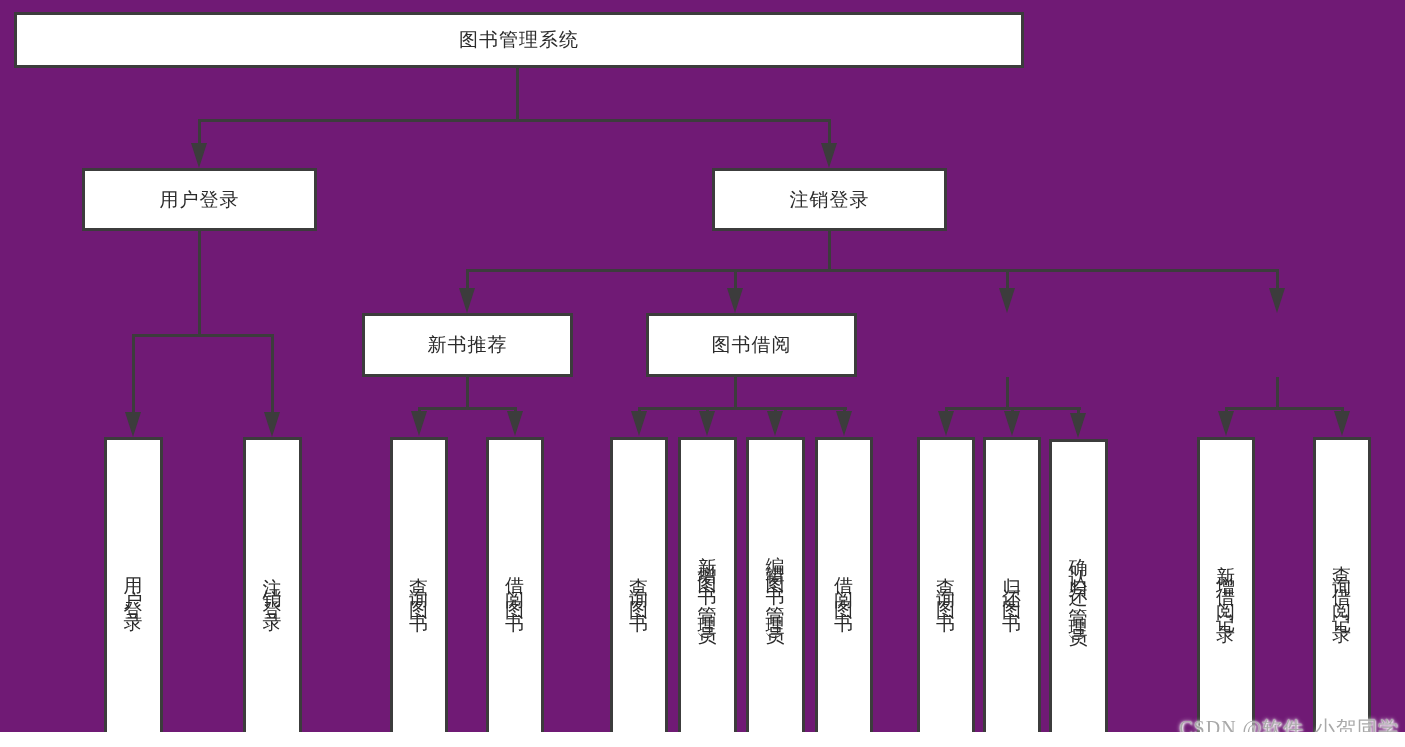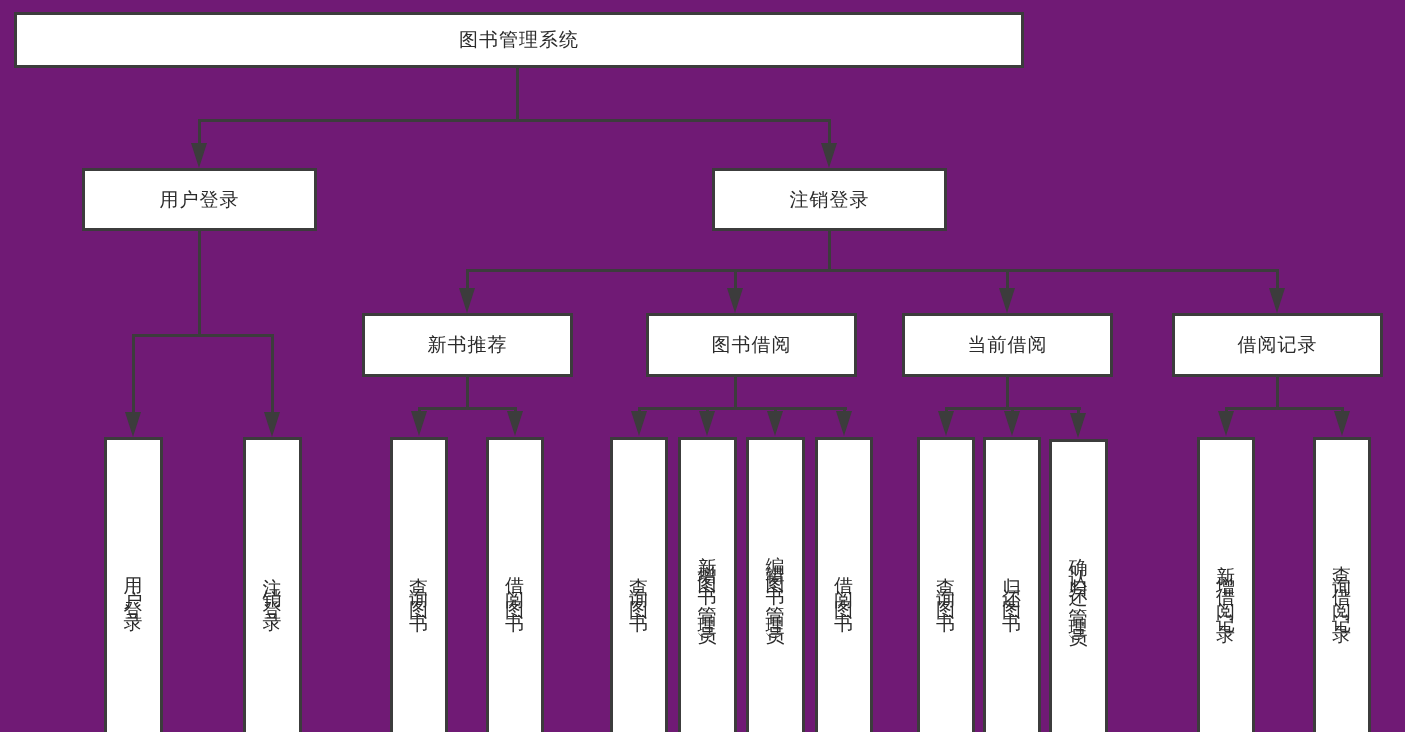--- a/index.html
+++ b/index.html
@@ -48,27 +48,21 @@
   </div>
 
   <div class="node" style="left:362px;top:313px;width:211px;height:64px;">
     <span>新书推荐</span>
   </div>
 
   <div class="node" style="left:646px;top:313px;width:211px;height:64px;">
     <span>图书借阅</span>
   </div>
 
-  <div class="node" style="left:902px;top:313px;width:211px;height:64px;">
-    <span>当前借阅</span>
-  </div>
 
-  <div class="node" style="left:1172px;top:313px;width:211px;height:64px;">
-    <span>借阅记录</span>
-  </div>
 
   <div class="node leaf" style="left:104px;top:437px;width:59px;height:298px;">
     <span class="vtext">用户登录</span>
   </div>
   <div class="node leaf" style="left:243px;top:437px;width:59px;height:298px;">
     <span class="vtext">注销登录</span>
   </div>
 
   <div class="node leaf" style="left:390px;top:437px;width:58px;height:298px;">
     <span class="vtext">查询图书</span>
@@ -159,14 +153,15 @@
   <div class="vline" style="left:1077px;top:407px;height:9px;"></div>
   <div class="arrow" style="left:1070px;top:413px;"></div>
 
   <div class="vline" style="left:1276px;top:377px;height:33px;"></div>
   <div class="hline" style="left:1225px;top:407px;width:119px;"></div>
   <div class="vline" style="left:1225px;top:407px;height:9px;"></div>
   <div class="arrow" style="left:1218px;top:411px;"></div>
   <div class="vline" style="left:1341px;top:407px;height:9px;"></div>
   <div class="arrow" style="left:1334px;top:411px;"></div>
 
+  <div class="watermark">CSDN @软件_小贺同学</div>
 
 </div>
 
 </body></html>

